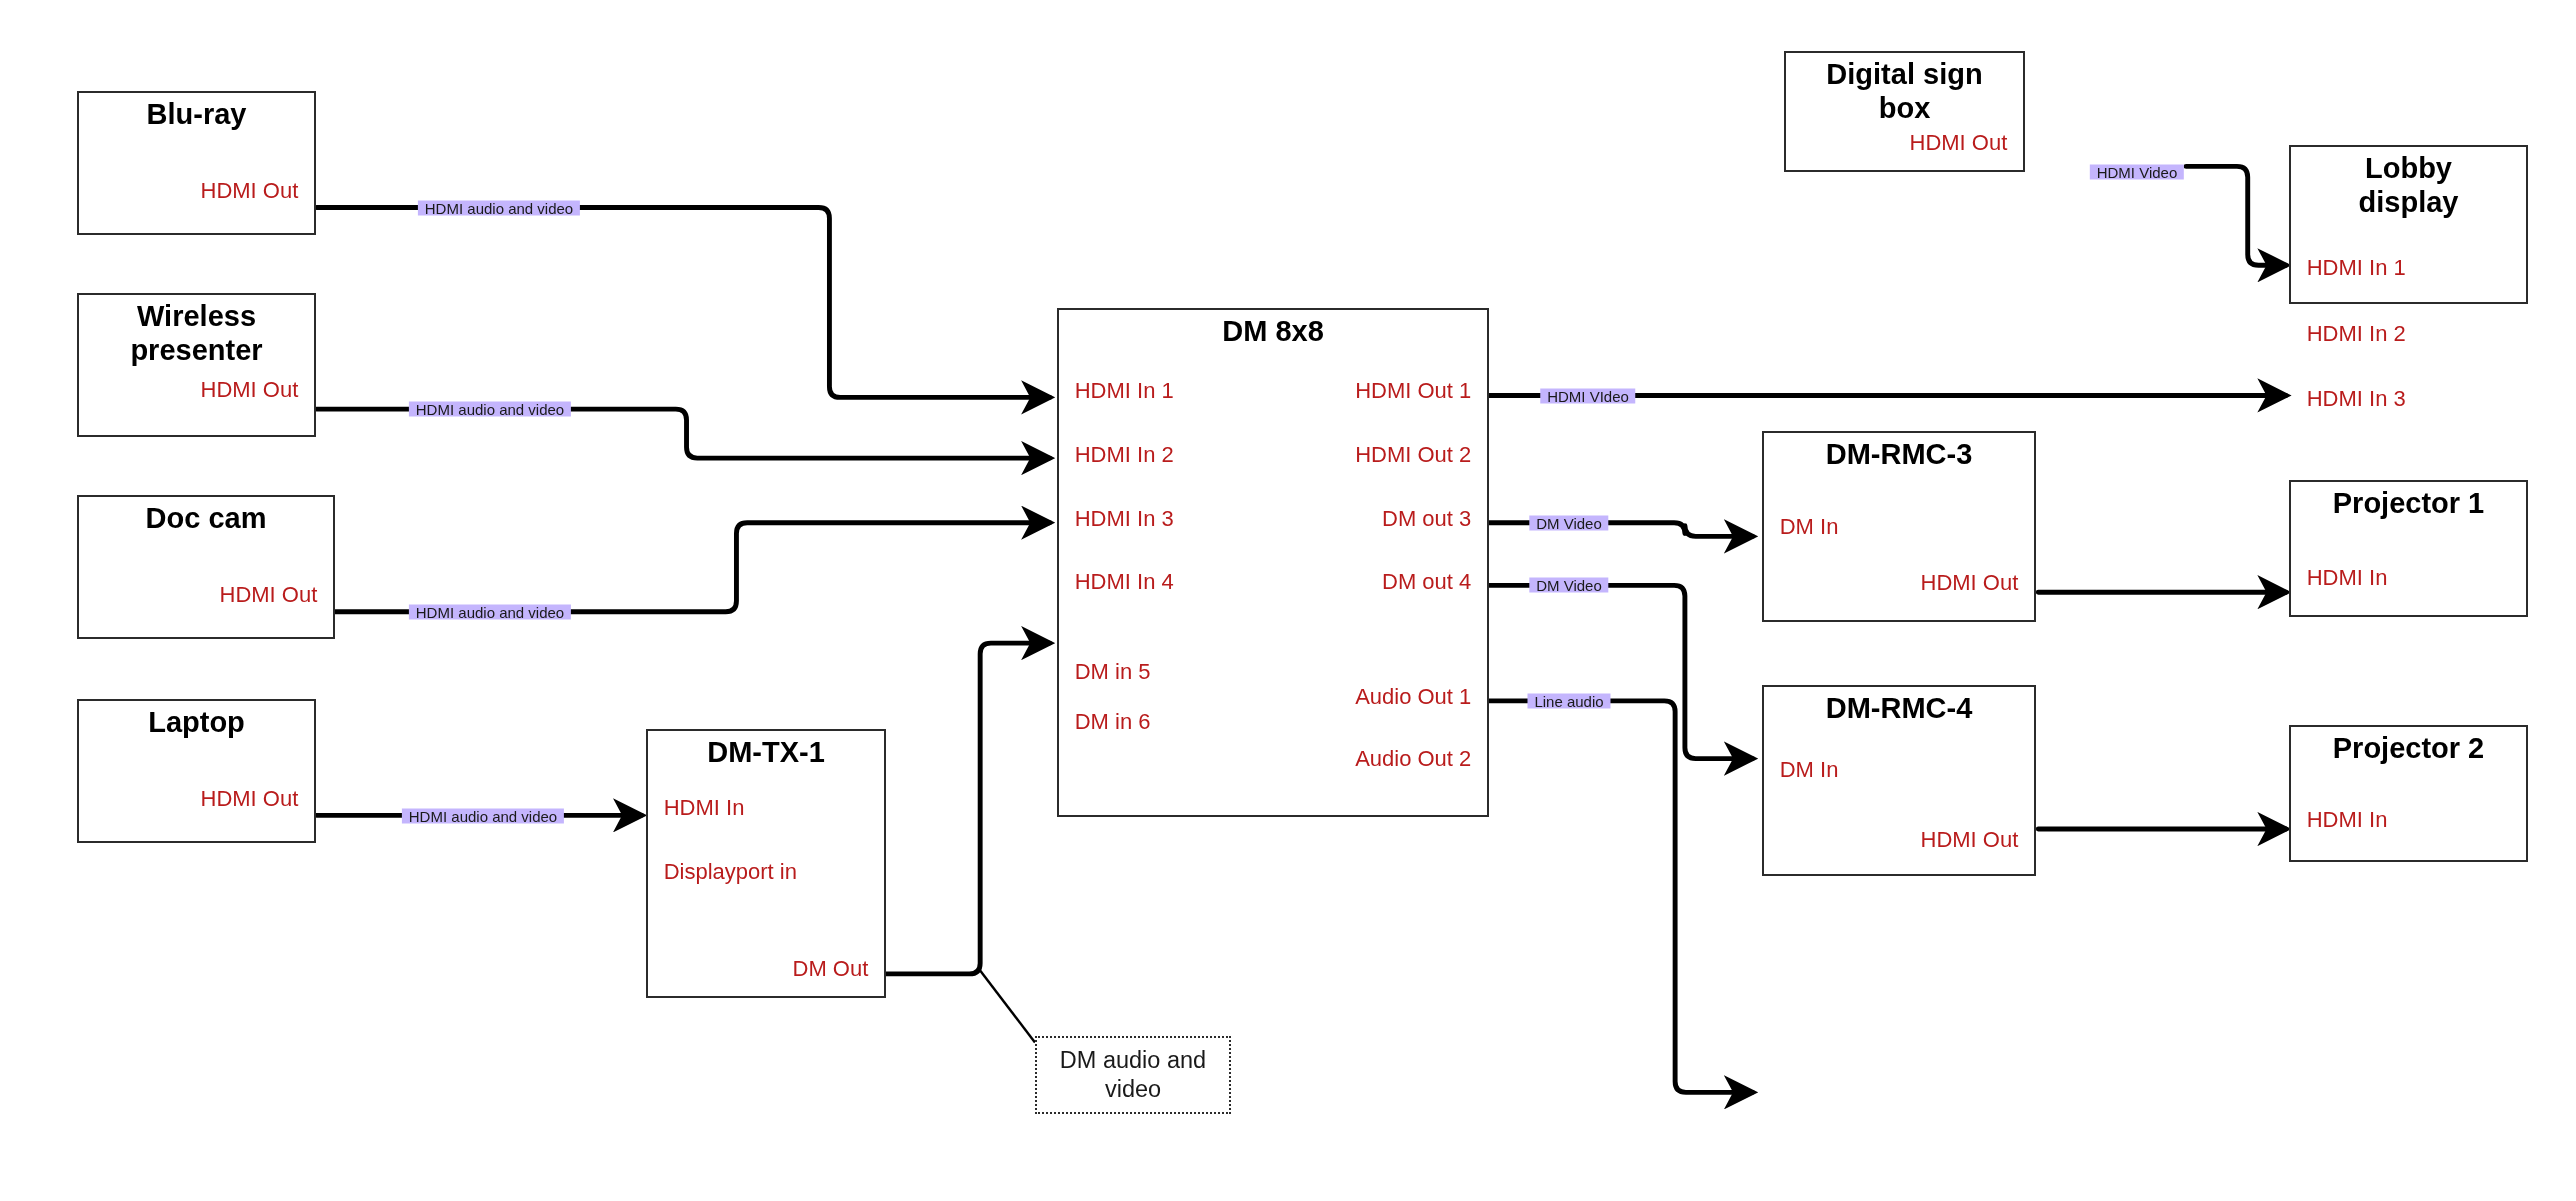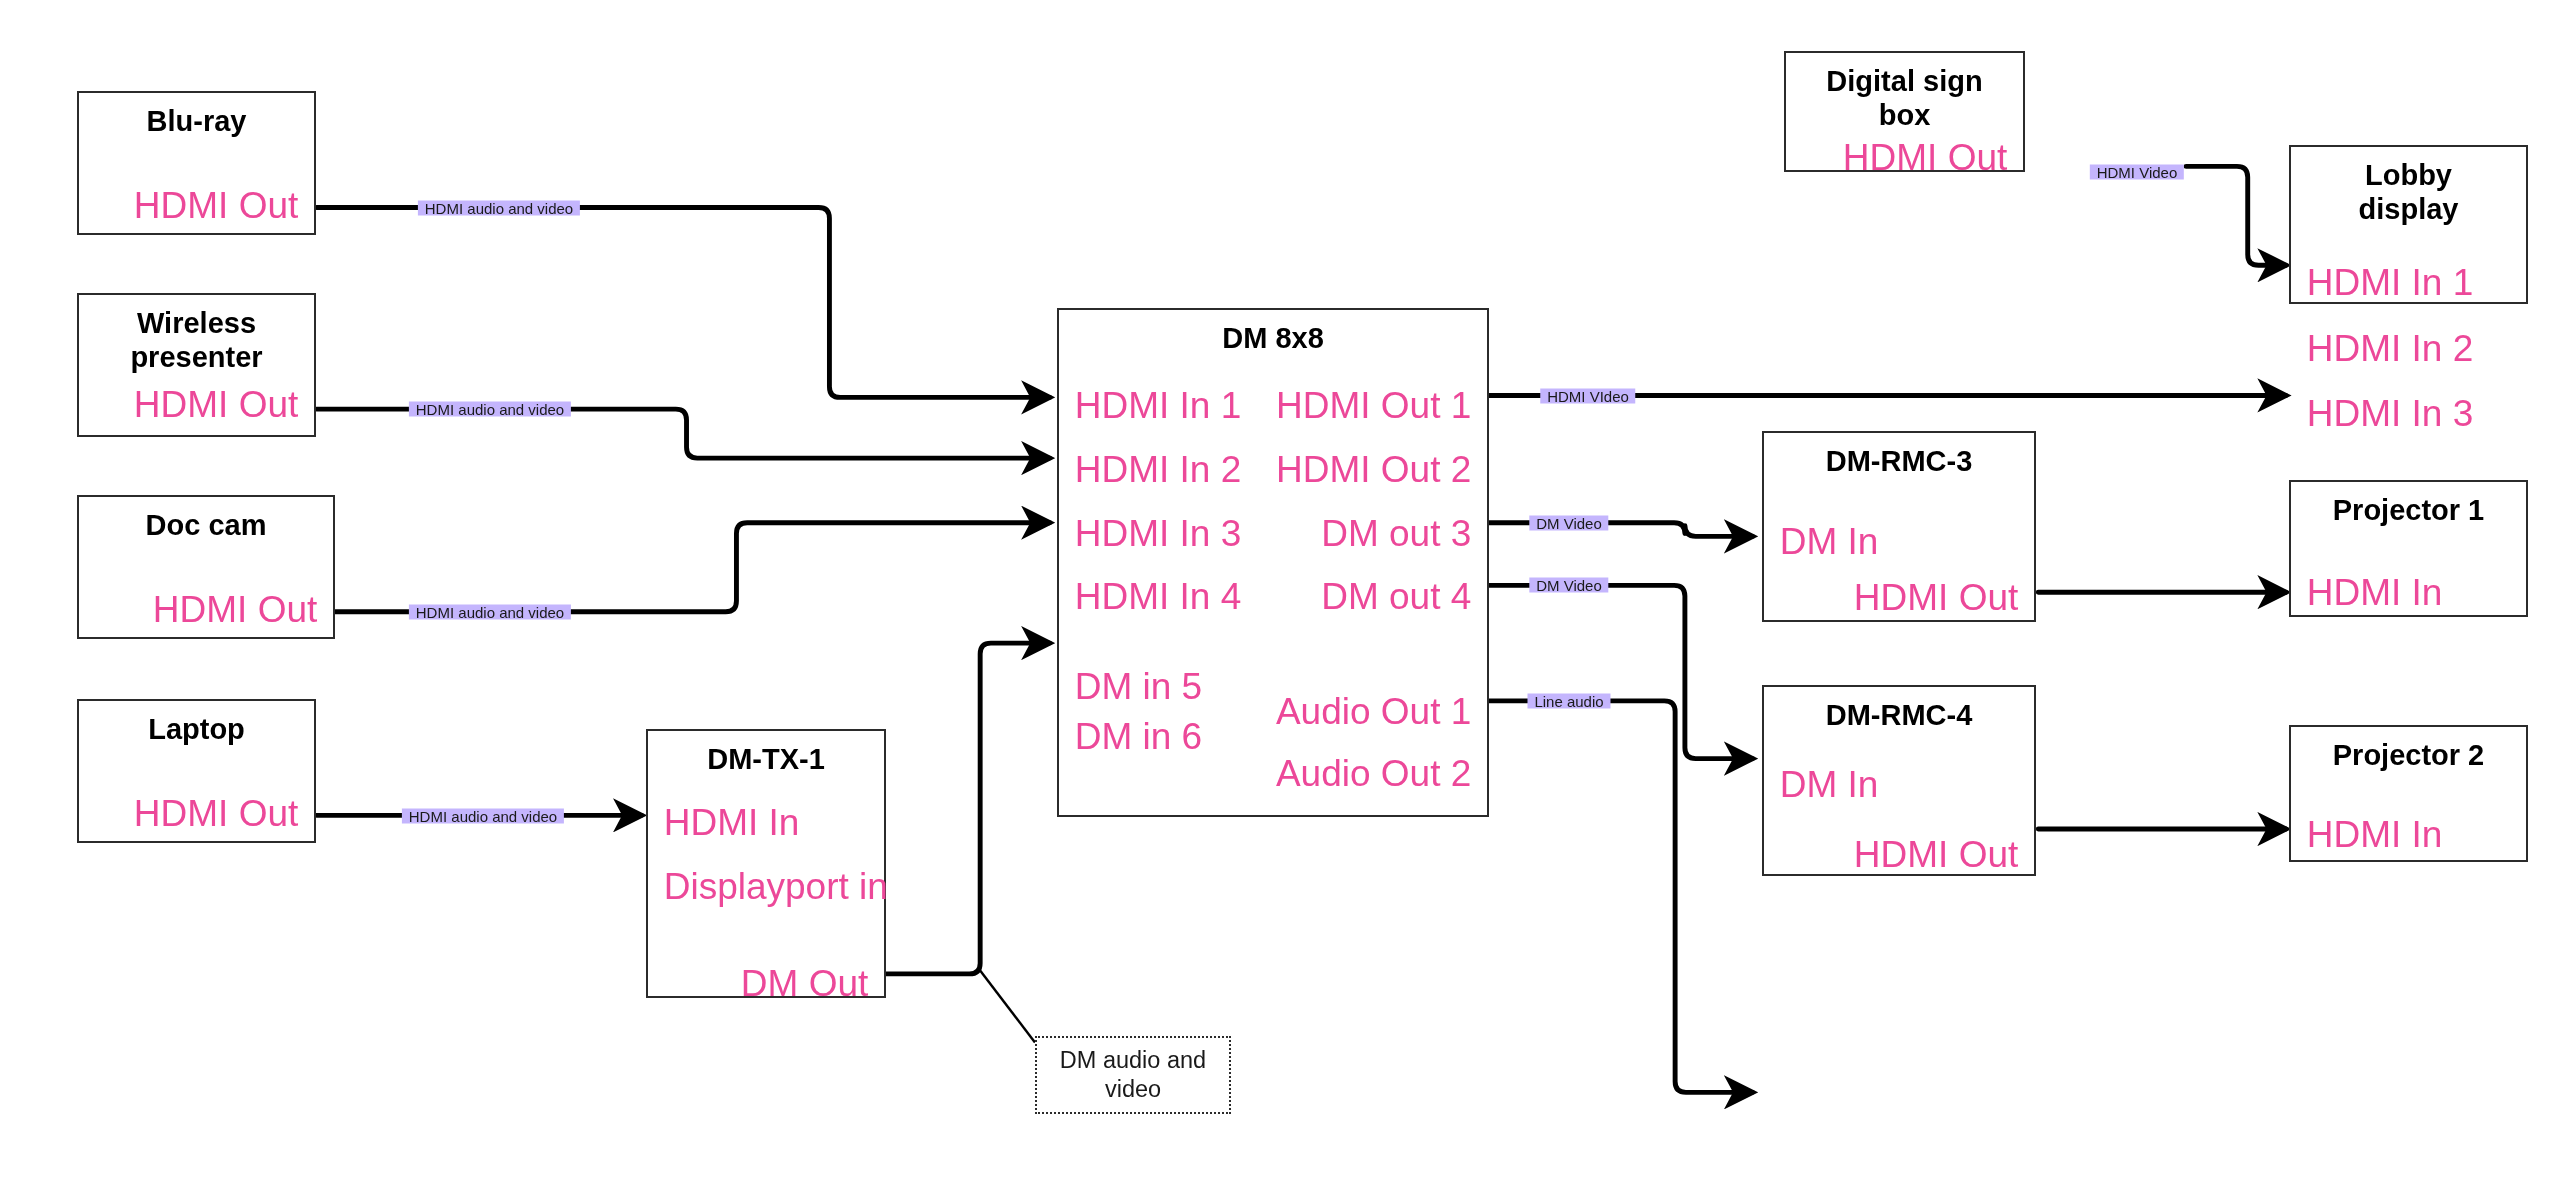--- a/index.html
+++ b/index.html
@@ -33,29 +33,29 @@
     background: #ffffff;
     border: 2.9px solid #2b2b2b;
     z-index: 2;
   }
   .node-title {
     text-align: center;
     font-weight: bold;
     font-size: 29px;
     color: #000000;
     line-height: 1.18;
-    padding-top: 11px;
+    padding-top: 4px;
   }
   .ports {
     position: relative;
   }
   .port {
     position: absolute;
-    font-size: 37px;
-    color: #ec4899;
+    font-size: 22px;
+    color: #b91c1c;
     white-space: nowrap;
     line-height: 1;
   }
   .port.left  { left: 15.7px; text-align: left; }
   .port.right { right: 15.7px; text-align: right; }
 
   .edge-label {
     position: absolute;
     font-size: 15px;
     color: #1a1a1a;

